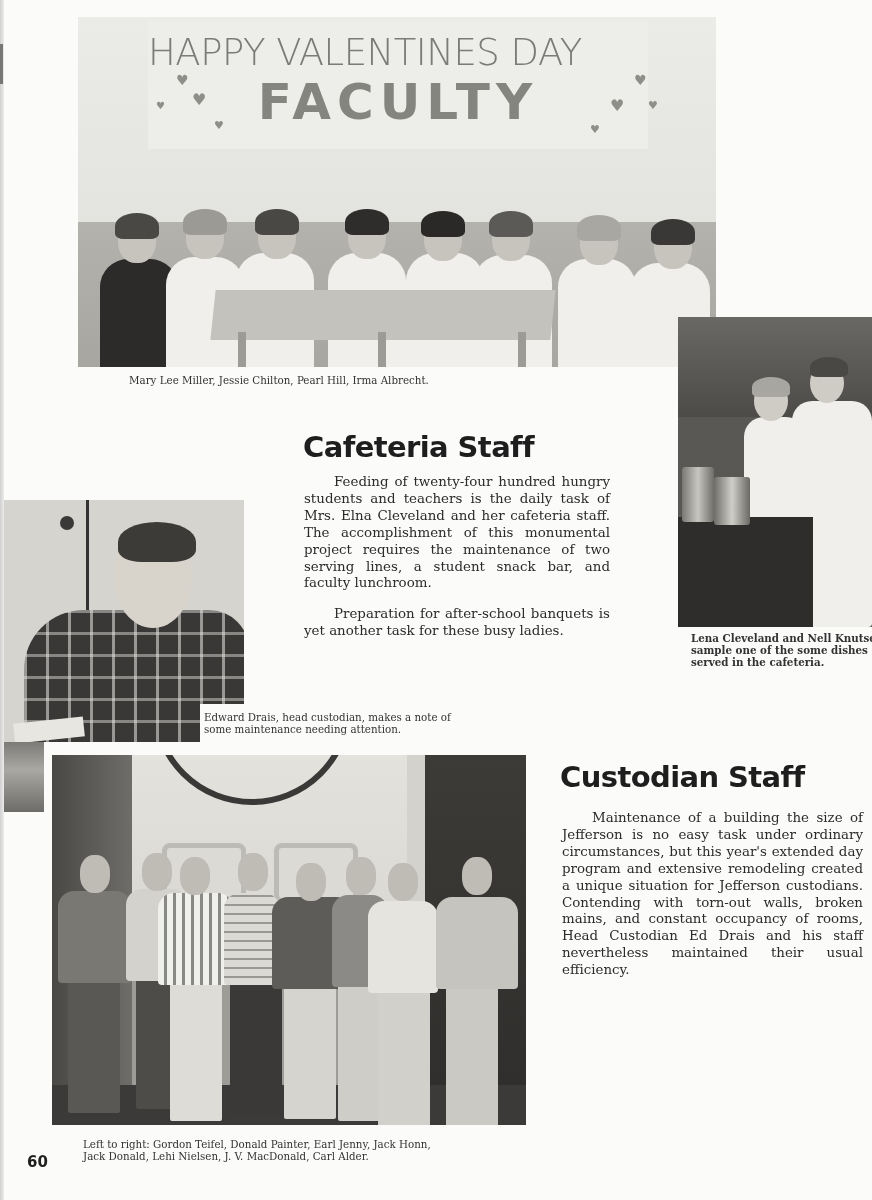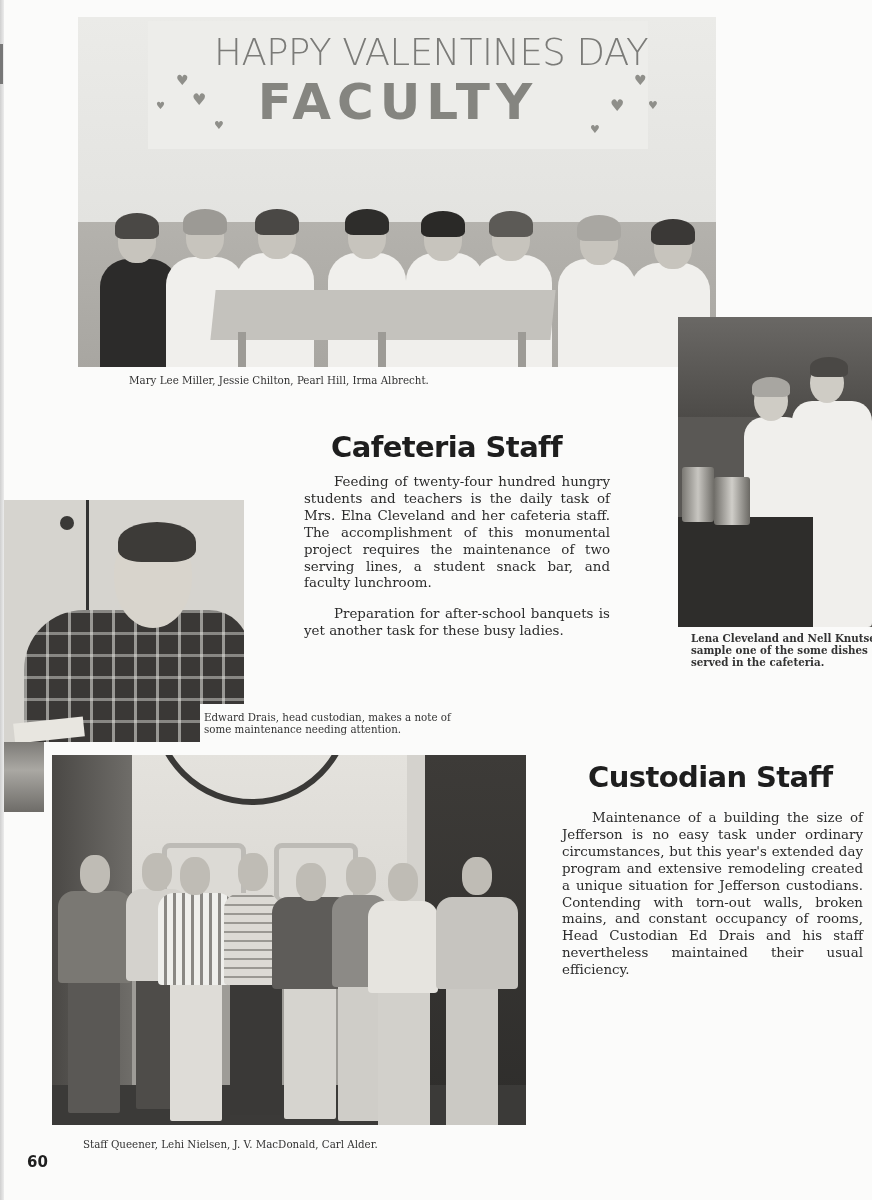--- a/index.html
+++ b/index.html
@@ -13,21 +13,21 @@
   .binding-dark { left: 0; top: 44px; width: 3px; height: 40px; background: #777; }
 
   
   .photo { overflow: hidden; }
 
   
   .photo-faculty { left: 78px; top: 17px; width: 638px; height: 350px; background: #e6e6e3; }
   .photo-faculty .wall-upper { position:absolute; left:0; top:0; width:100%; height:205px; background: linear-gradient(#ebebe8,#e3e3e0); }
   .photo-faculty .wall-lower { position:absolute; left:0; top:205px; width:100%; height:145px; background: linear-gradient(#b4b2ad,#a8a6a1); }
   .banner { position:absolute; left:70px; top:4px; width:500px; height:128px; background:#ededea; }
-  .banner-line1 { position:absolute; left:0; top:10px; width:100%; text-align:right; font-family:"DejaVu Sans", sans-serif; font-size:37px; font-weight:300; color:#7b7b78; letter-spacing:-0.5px; }
+  .banner-line1 { position:absolute; left:0; top:10px; width:100%; text-align:left; font-family:"DejaVu Sans", sans-serif; font-size:37px; font-weight:300; color:#7b7b78; letter-spacing:-0.5px; }
   .banner-line2 { position:absolute; left:0; top:52px; width:100%; text-align:center; font-family:"DejaVu Sans", sans-serif; font-size:50px; font-weight:bold; color:#858580; letter-spacing:6px; }
   .heart { position:absolute; color:#8f8f8a; font-size:14px; line-height:14px; }
   .table-top { position:absolute; left:135px; top:273px; width:340px; height:50px; background:#c4c2bd; transform: skewX(-6deg); }
   .table-legs { position:absolute; left:160px; top:315px; width:300px; height:35px; background: repeating-linear-gradient(90deg,#9d9b96 0 8px,transparent 8px 140px); }
   .woman { position:absolute; top:190px; }
   .woman .head { position:absolute; width:38px; height:44px; border-radius:50% 50% 46% 46%; background:#c7c4bd; }
   .woman .hair { position:absolute; width:44px; height:26px; border-radius:50% 50% 20% 20%; background:#4a4845; }
   .woman .body { position:absolute; width:78px; height:150px; border-radius:28px 28px 6px 6px; background:#f0efec; }
   .woman.dark .body { background:#2c2b2a; }
 
@@ -67,21 +67,21 @@
   .photo-custodians .pipe { position:absolute; left:355px; top:0; width:18px; height:150px; background:#d4d2cd; }
   .photo-custodians .floor { position:absolute; left:0; top:330px; width:100%; height:40px; background:#3b3a38; }
   .door { position:absolute; top:88px; width:84px; height:60px; border:5px solid #bdbbb6; border-radius:8px; background:#dcdad5; }
   .man { position:absolute; }
   .man .m-head { position:absolute; width:30px; height:38px; border-radius:45%; background:#bfbcb5; }
   .man .m-shirt { position:absolute; width:62px; height:92px; border-radius:16px 16px 4px 4px; }
   .man .m-pants { position:absolute; width:52px; height:150px; border-radius:2px; }
 
   
   .caption { font-family: "DejaVu Serif", serif; font-size: 10.3px; line-height: 12px; color:#333; }
-  .heading { font-family: "DejaVu Sans", sans-serif; font-weight: bold; font-size: 29px; letter-spacing: -0.6px; color:#1e1e1e;margin-left:28px; }
+  .heading { font-family: "DejaVu Sans", sans-serif; font-weight: bold; font-size: 29px; letter-spacing: -0.6px; color:#1e1e1e; }
   .body-text { font-family: "DejaVu Serif", serif; font-size: 13.4px; line-height: 16.9px; color:#2b2b2b; text-align: justify; }
   .body-text p { text-indent: 30px; }
   .page-number { font-family: "DejaVu Sans", sans-serif; font-weight: bold; font-size: 15px; color:#1f1f1f; }
 </style>
 </head>
 <body>
 
 <div class="abs binding"></div>
 <div class="abs binding-dark"></div>
 
@@ -240,21 +240,22 @@
     <div class="m-head" style="left:20px;top:2px"></div>
   </div>
   <div class="man" style="left:384px;top:98px">
     <div class="m-pants" style="left:10px;top:124px;background:#cbc9c4"></div>
     <div class="m-shirt" style="left:0;top:44px;width:82px;background:#c6c4bf"></div>
     <div class="m-head" style="left:26px;top:4px"></div>
   </div>
 </div>
 
 <div class="abs caption" style="left:83px; top:1138px; width:440px;">
-  <div>Staff Queener,  Lehi Nielsen,  J. V.  MacDonald,  Carl Alder.</div>
+  <div>Left to right:  Gordon Teifel,  Donald Painter,  Earl Jenny,  Jack Honn,</div>
+  <div>Jack Donald,  Lehi Nielsen,  J. V.  MacDonald,  Carl Alder.</div>
 </div>
 
 <div class="abs heading" style="left:560px; top:760px;">Custodian Staff</div>
 
 <div class="abs body-text" style="left:562px; top:810px; width:301px;">
   <p>Maintenance of a building the size of Jefferson is no easy task under ordinary circumstances, but this year's extended day program and extensive remodeling created a unique situation for Jefferson custodians.  Contending with torn-out walls, broken mains, and constant occupancy of rooms, Head Custodian Ed Drais and his staff nevertheless maintained their usual efficiency.</p>
 </div>
 
 <div class="abs page-number" style="left:27px; top:1153px;">60</div>
 

